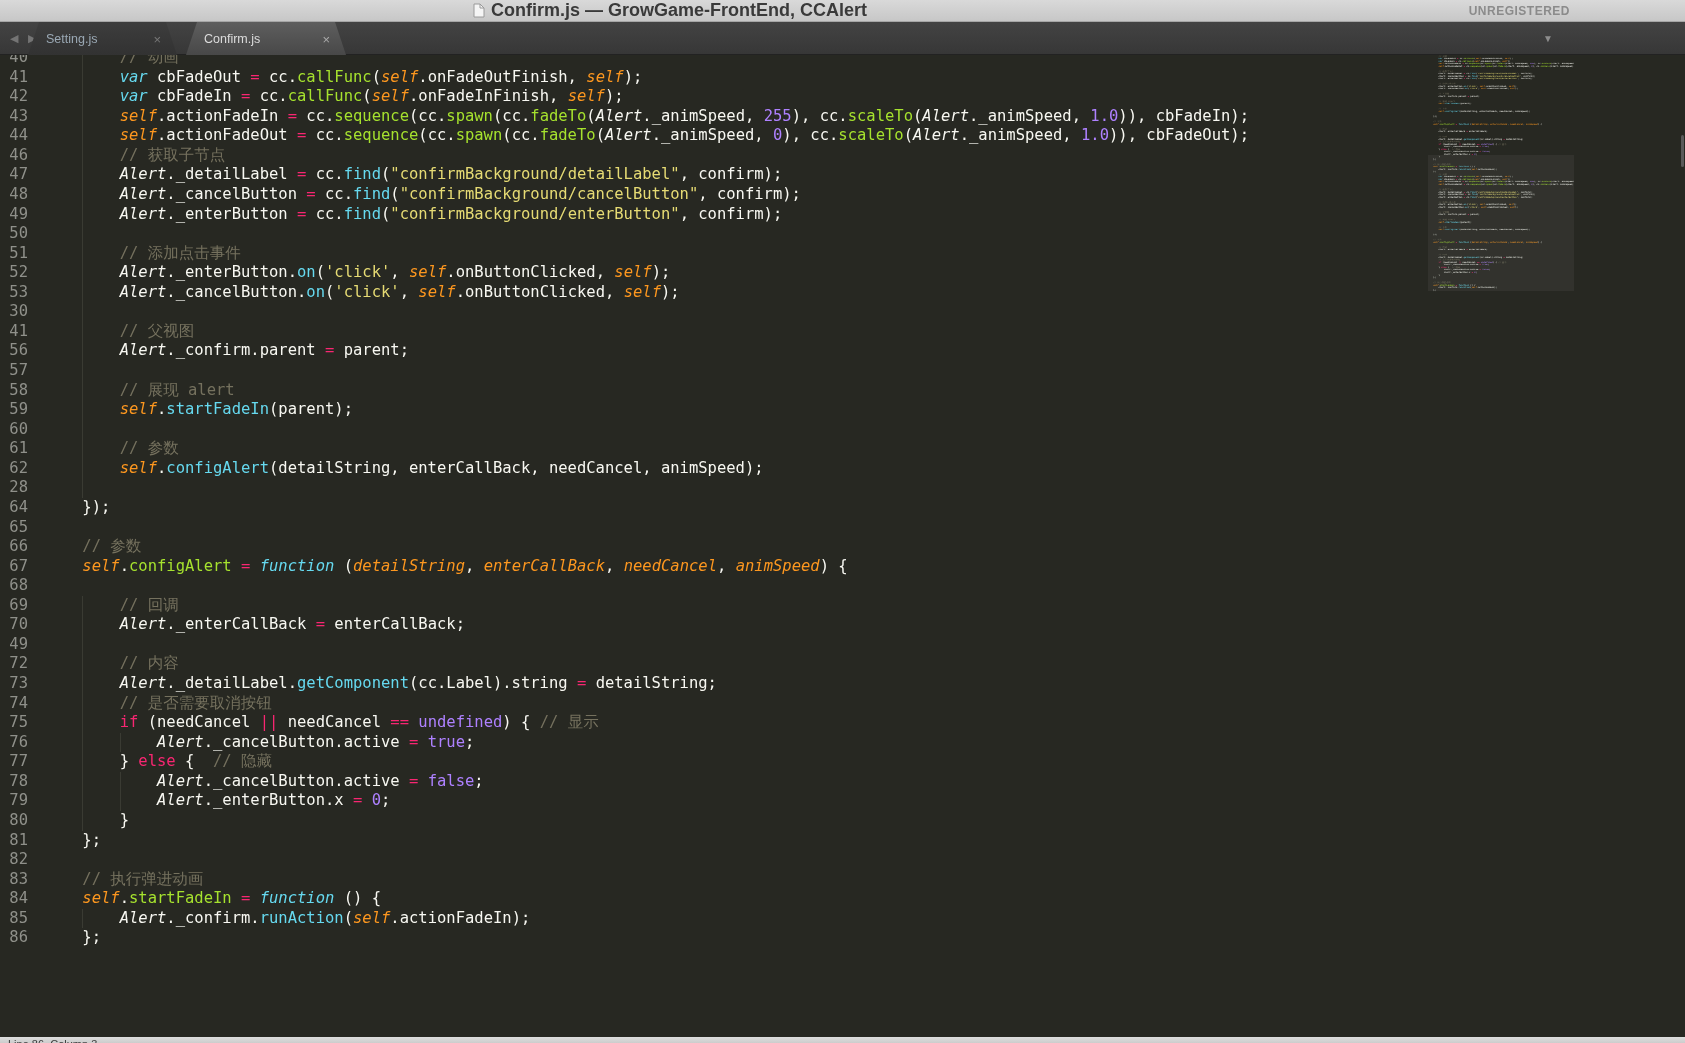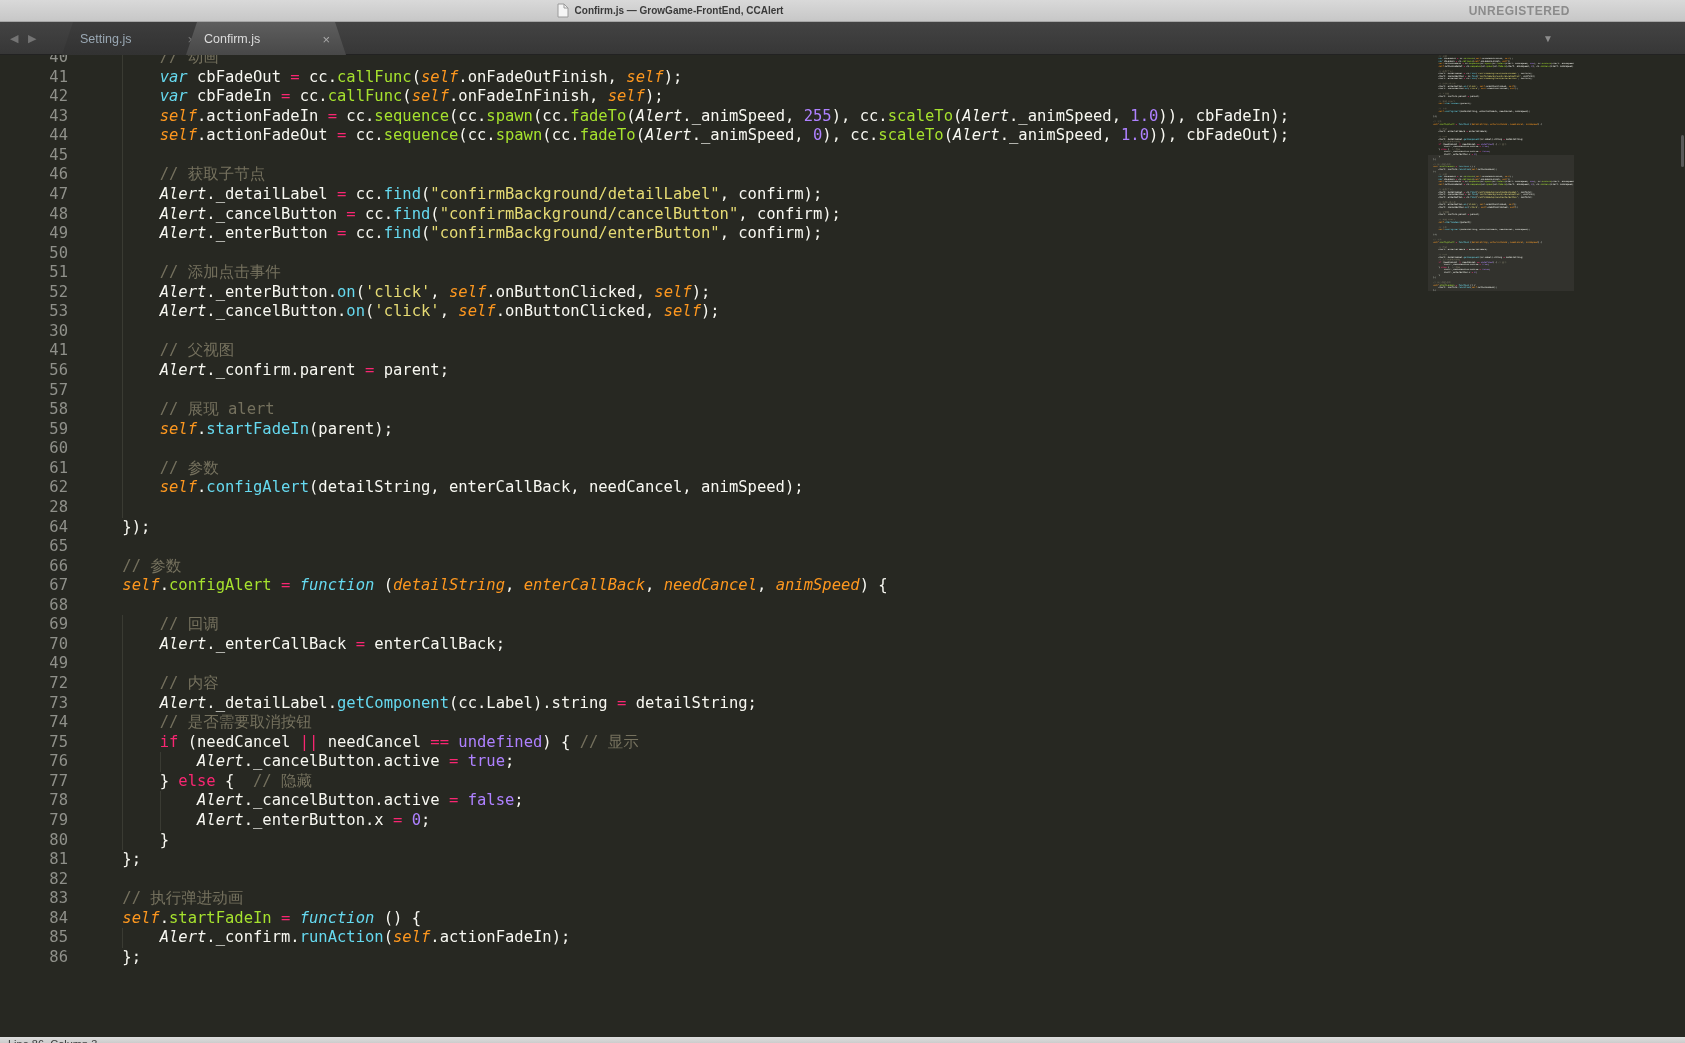--- a/index.html
+++ b/index.html
@@ -12,21 +12,21 @@
 
   
   .titlebar{
     position:absolute; top:0; left:0; right:0; height:22px;
     background:linear-gradient(#d9d9d9,#c7c7c7);
     border-bottom:1px solid #a6a6a6;
   }
   .title-center{
     position:absolute; inset:0; padding-right:345px;
     display:flex; align-items:center; justify-content:center; gap:6px;
-    font-size:10px; color:#3a3a3a; font-weight:bold;
+    font-size:18px; color:#3a3a3a; font-weight:bold;
   }
   .doc-icon{ display:inline-flex; }
   .unregistered{
     position:absolute; right:115px; top:0; height:22px;
     display:flex; align-items:center;
     font-size:12px; color:#8b8b8b; font-weight:bold; letter-spacing:.5px;
   }
 
   
   .tabbar{
@@ -45,41 +45,41 @@
     display:flex; align-items:center;
     padding:0 28px 0 18px;
     font-size:12.5px;
     clip-path:polygon(11px 0, calc(100% - 11px) 0, 100% 100%, 0 100%);
   }
   .tab .tab-close{
     position:absolute; right:16px; top:50%; transform:translateY(-50%);
     font-size:13px; line-height:1;
   }
   .tab-inactive{
-    left:62px; width:149px;
+    left:28px; width:149px;
     background:linear-gradient(#3d3d3d,#323232);
     color:#9aa8b4;
   }
   .tab-inactive .tab-close{ color:#777; }
   .tab-active{
     left:186px; width:160px; z-index:2;
     background:linear-gradient(#5e5e5e,#484848);
     color:#dcdcdc;
   }
   .tab-active .tab-close{ color:#aaa; }
   .tab-overflow{
     position:absolute; left:1543px; top:0; height:33px;
     display:flex; align-items:center;
     color:#8d8d8d; font-size:10px;
   }
 
   
   .editor{
     position:absolute; top:55px; bottom:6px; left:0; right:0;
-    background:#272822; overflow:hidden;padding-left:40px;
+    background:#272822; overflow:hidden;
   }
   #code-area{ margin-top:-7px; }
   .line{
     display:flex; height:19.57px;
     font-family:"DejaVu Sans Mono", monospace;
     font-size:15.5px; line-height:19.57px;
     white-space:pre;
   }
   .gutter{
     flex:none; width:45px; padding-right:17px;
@@ -167,21 +167,20 @@
   <span class="tab-overflow">▼</span>
 </div>
 
 <div class="editor">
   <div id="code-area">
       <div class="line"><span class="gutter">40</span><span class="line-text"><span class="guide" style="left: 37.32px;"></span><span class="tk-p">        </span><span class="tk-c">// 动画</span></span></div>
       <div class="line"><span class="gutter">41</span><span class="line-text"><span class="guide" style="left: 37.32px;"></span><span class="tk-p">        </span><span class="tk-d">var</span><span class="tk-p"> cbFadeOut </span><span class="tk-k">=</span><span class="tk-p"> cc.</span><span class="tk-f">callFunc</span><span class="tk-p">(</span><span class="tk-s">self</span><span class="tk-p">.onFadeOutFinish, </span><span class="tk-s">self</span><span class="tk-p">);</span></span></div>
       <div class="line"><span class="gutter">42</span><span class="line-text"><span class="guide" style="left: 37.32px;"></span><span class="tk-p">        </span><span class="tk-d">var</span><span class="tk-p"> cbFadeIn </span><span class="tk-k">=</span><span class="tk-p"> cc.</span><span class="tk-f">callFunc</span><span class="tk-p">(</span><span class="tk-s">self</span><span class="tk-p">.onFadeInFinish, </span><span class="tk-s">self</span><span class="tk-p">);</span></span></div>
       <div class="line"><span class="gutter">43</span><span class="line-text"><span class="guide" style="left: 37.32px;"></span><span class="tk-p">        </span><span class="tk-s">self</span><span class="tk-p">.actionFadeIn </span><span class="tk-k">=</span><span class="tk-p"> cc.</span><span class="tk-f">sequence</span><span class="tk-p">(cc.</span><span class="tk-f">spawn</span><span class="tk-p">(cc.</span><span class="tk-f">fadeTo</span><span class="tk-p">(</span><span class="tk-A">Alert</span><span class="tk-p">._animSpeed, </span><span class="tk-n">255</span><span class="tk-p">), cc.</span><span class="tk-f">scaleTo</span><span class="tk-p">(</span><span class="tk-A">Alert</span><span class="tk-p">._animSpeed, </span><span class="tk-n">1.0</span><span class="tk-p">)), cbFadeIn);</span></span></div>
       <div class="line"><span class="gutter">44</span><span class="line-text"><span class="guide" style="left: 37.32px;"></span><span class="tk-p">        </span><span class="tk-s">self</span><span class="tk-p">.actionFadeOut </span><span class="tk-k">=</span><span class="tk-p"> cc.</span><span class="tk-f">sequence</span><span class="tk-p">(cc.</span><span class="tk-f">spawn</span><span class="tk-p">(cc.</span><span class="tk-f">fadeTo</span><span class="tk-p">(</span><span class="tk-A">Alert</span><span class="tk-p">._animSpeed, </span><span class="tk-n">0</span><span class="tk-p">), cc.</span><span class="tk-f">scaleTo</span><span class="tk-p">(</span><span class="tk-A">Alert</span><span class="tk-p">._animSpeed, </span><span class="tk-n">1.0</span><span class="tk-p">)), cbFadeOut);</span></span></div>
-      <div class="line"><span class="gutter">45</span><span class="line-text"><span class="guide" style="left: 37.32px;"></span></span></div>
       <div class="line"><span class="gutter">46</span><span class="line-text"><span class="guide" style="left: 37.32px;"></span><span class="tk-p">        </span><span class="tk-c">// 获取子节点</span></span></div>
       <div class="line"><span class="gutter">47</span><span class="line-text"><span class="guide" style="left: 37.32px;"></span><span class="tk-p">        </span><span class="tk-A">Alert</span><span class="tk-p">._detailLabel </span><span class="tk-k">=</span><span class="tk-p"> cc.</span><span class="tk-m">find</span><span class="tk-p">(</span><span class="tk-str">"confirmBackground/detailLabel"</span><span class="tk-p">, confirm);</span></span></div>
       <div class="line"><span class="gutter">48</span><span class="line-text"><span class="guide" style="left: 37.32px;"></span><span class="tk-p">        </span><span class="tk-A">Alert</span><span class="tk-p">._cancelButton </span><span class="tk-k">=</span><span class="tk-p"> cc.</span><span class="tk-m">find</span><span class="tk-p">(</span><span class="tk-str">"confirmBackground/cancelButton"</span><span class="tk-p">, confirm);</span></span></div>
       <div class="line"><span class="gutter">49</span><span class="line-text"><span class="guide" style="left: 37.32px;"></span><span class="tk-p">        </span><span class="tk-A">Alert</span><span class="tk-p">._enterButton </span><span class="tk-k">=</span><span class="tk-p"> cc.</span><span class="tk-m">find</span><span class="tk-p">(</span><span class="tk-str">"confirmBackground/enterButton"</span><span class="tk-p">, confirm);</span></span></div>
       <div class="line"><span class="gutter">50</span><span class="line-text"><span class="guide" style="left: 37.32px;"></span></span></div>
       <div class="line"><span class="gutter">51</span><span class="line-text"><span class="guide" style="left: 37.32px;"></span><span class="tk-p">        </span><span class="tk-c">// 添加点击事件</span></span></div>
       <div class="line"><span class="gutter">52</span><span class="line-text"><span class="guide" style="left: 37.32px;"></span><span class="tk-p">        </span><span class="tk-A">Alert</span><span class="tk-p">._enterButton.</span><span class="tk-m">on</span><span class="tk-p">(</span><span class="tk-str">'click'</span><span class="tk-p">, </span><span class="tk-s">self</span><span class="tk-p">.onButtonClicked, </span><span class="tk-s">self</span><span class="tk-p">);</span></span></div>
       <div class="line"><span class="gutter">53</span><span class="line-text"><span class="guide" style="left: 37.32px;"></span><span class="tk-p">        </span><span class="tk-A">Alert</span><span class="tk-p">._cancelButton.</span><span class="tk-m">on</span><span class="tk-p">(</span><span class="tk-str">'click'</span><span class="tk-p">, </span><span class="tk-s">self</span><span class="tk-p">.onButtonClicked, </span><span class="tk-s">self</span><span class="tk-p">);</span></span></div>
       <div class="line"><span class="gutter">30</span><span class="line-text"><span class="guide" style="left: 37.32px;"></span></span></div>
       <div class="line"><span class="gutter">41</span><span class="line-text"><span class="guide" style="left: 37.32px;"></span><span class="tk-p">        </span><span class="tk-c">// 父视图</span></span></div>

